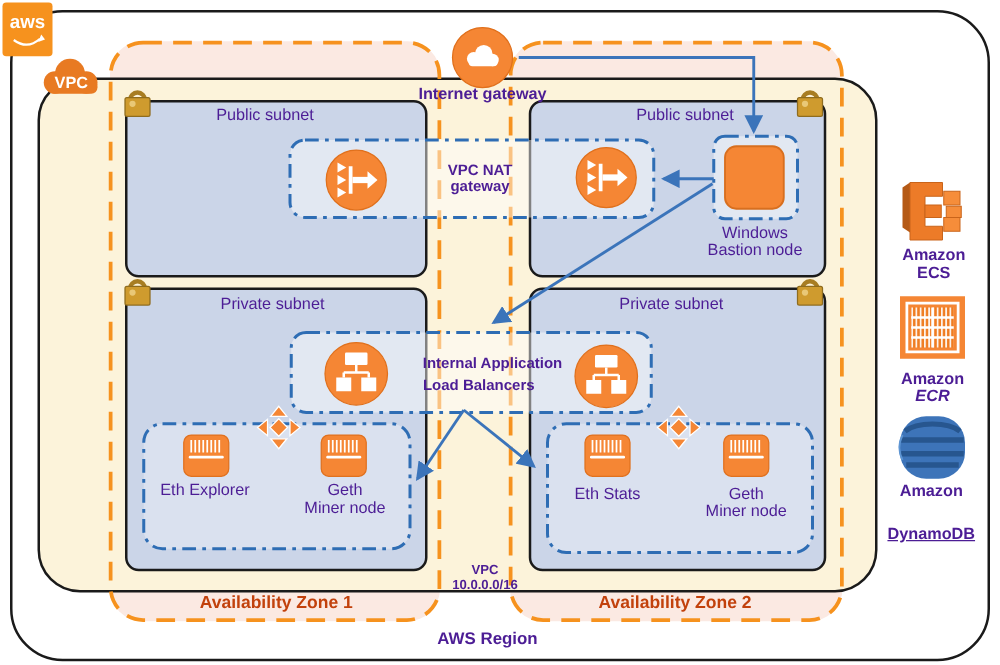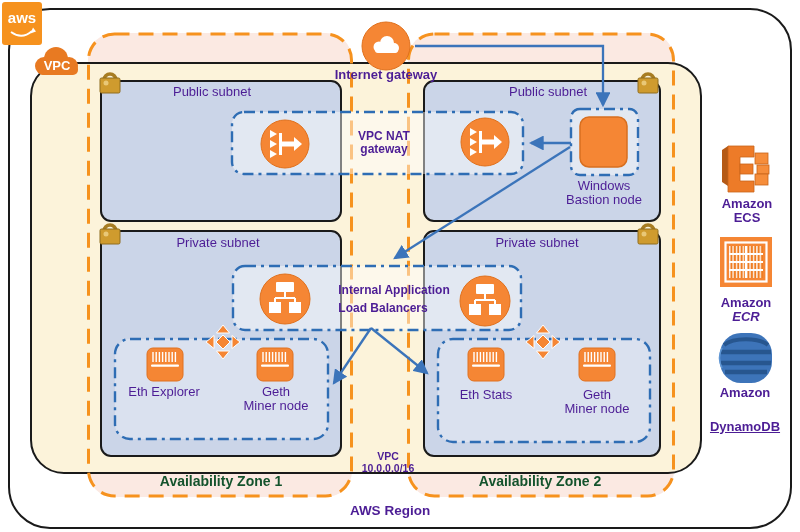--- a/index.html
+++ b/index.html
@@ -19,21 +19,21 @@
   .sn-pub-r{left:423px;top:80px;width:234px;height:138px;}
   .sn-priv-l{left:100px;top:230px;width:238px;height:223px;}
   .sn-priv-r{left:423px;top:230px;width:234px;height:223px;}
   .logo-box{left:2px;top:2px;width:40px;height:43px;background:#f6921e;border-radius:3px;}
   svg.overlay{position:absolute;left:0;top:0;width:800px;height:532px;pointer-events:none;}
   
   .lbl{position:absolute;transform:translateX(-50%);white-space:nowrap;font-size:13px;line-height:13px;color:#4c1d95;}
   .b{font-weight:700;}
   .sm{font-size:12px;line-height:12px;}
   .xs{font-size:10.5px;line-height:11px;}
-  .az-lbl{color:#14532d;font-weight:700;font-size:14px;}
+  .az-lbl{color:#c2410c;font-weight:700;font-size:14px;}
   .white{color:#fff;}
 </style>
 </head>
 <body>
 
 <div class="stage">
 
   <div class="abs region"></div>
   <div class="abs az-fill az1-fill"></div>
   <div class="abs az-fill az2-fill"></div>

